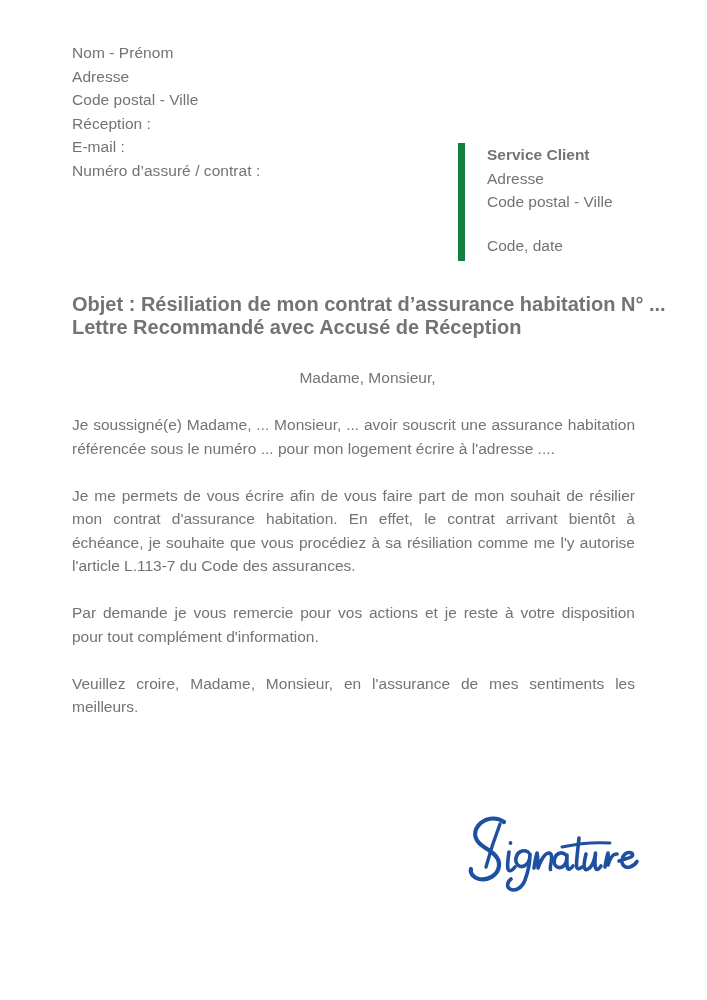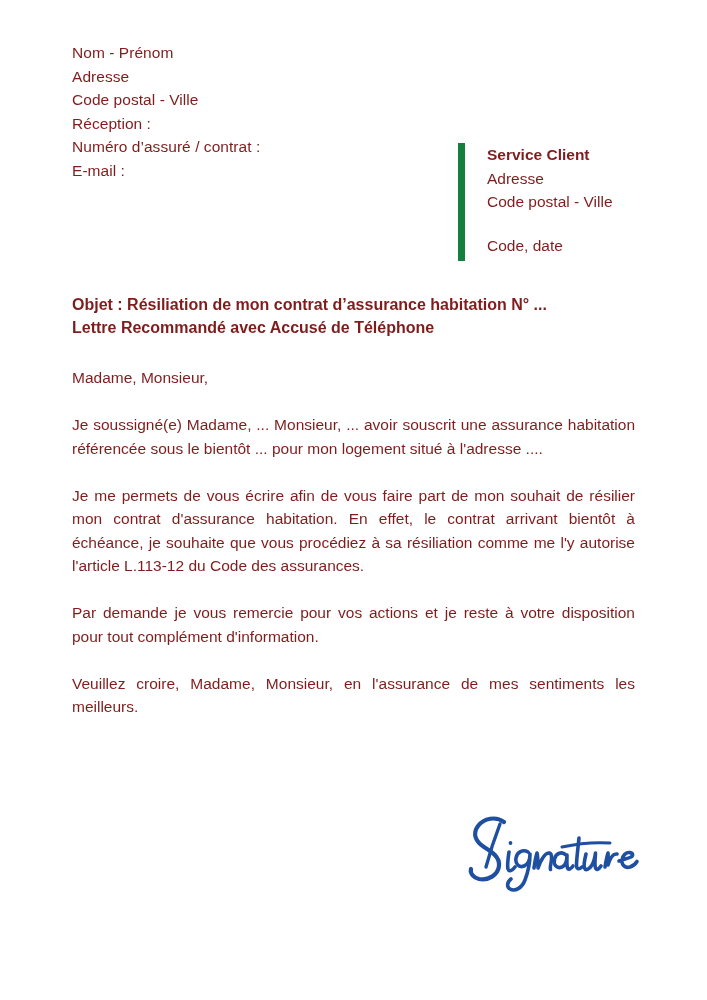--- a/index.html
+++ b/index.html
@@ -9,21 +9,21 @@
   }
   body {
     font-family: "Liberation Sans", sans-serif;
   }
   .page {
     position: relative;
     width: 707px;
     height: 1000px;
     background: #ffffff;
     overflow: hidden;
-    color: #7f1d1d;
+    color: #737373;
     -webkit-font-smoothing: antialiased;
   }
 
   
   .sender {
     position: absolute;
     left: 72px;
     top: 41px;
     width: 380px;
     font-size: 15.5px;
@@ -47,21 +47,21 @@
   .recipient .line { white-space: nowrap; }
   .recipient .strong { font-weight: bold; }
   .recipient .spacer { height: 20px; }
 
   
   .subject {
     position: absolute;
     left: 72px;
     top: 293px;
     width: 575px;
-    font-size: 16px;
+    font-size: 20px;
     line-height: 23px;
     font-weight: bold;
   }
   .subject .line { white-space: nowrap; }
 
   
   .body-text {
     position: absolute;
     left: 72px;
     top: 366px;
@@ -69,21 +69,21 @@
     font-size: 15.5px;
     line-height: 23.5px;
   }
   .body-text p {
     margin: 0 0 23.5px 0;
     text-align: justify;
     -webkit-hyphens: auto;
     hyphens: auto;
   }
   .body-text p.last { margin-bottom: 8px; }
-  .body-text p.nojust { text-align: left; }
+  .body-text p.nojust { text-align: center; margin-left: 28px; }
 
   
   .signature {
     position: absolute;
     left: 462px;
     top: 812px;
     width: 180px;
     height: 86px;
   }
   .signature svg { display: block; width: 100%; height: 100%; overflow: visible; }
@@ -91,41 +91,41 @@
 </head>
 <body>
 
 <div class="page">
 
   <div class="sender">
     <div class="line">Nom - Prénom</div>
     <div class="line">Adresse</div>
     <div class="line">Code postal - Ville</div>
     <div class="line">Réception :</div>
+    <div class="line">E-mail :</div>
     <div class="line">Numéro d’assuré / contrat :</div>
-    <div class="line">E-mail :</div>
   </div>
 
   <div class="recipient">
     <div class="line strong">Service Client</div>
     <div class="line">Adresse</div>
     <div class="line">Code postal - Ville</div>
     <div class="spacer"></div>
     <div class="line">Code, date</div>
   </div>
 
   <div class="subject">
     <div class="line">Objet : Résiliation de mon contrat d’assurance habitation N° ...</div>
-    <div class="line">Lettre Recommandé avec Accusé de Téléphone</div>
+    <div class="line">Lettre Recommandé avec Accusé de Réception</div>
   </div>
 
   <div class="body-text">
     <p class="nojust">Madame, Monsieur,</p>
-    <p>Je soussigné(e) Madame, ... Monsieur, ... avoir souscrit une assurance habitation référencée sous le bientôt ... pour mon logement situé à l'adresse ....</p>
-    <p>Je me permets de vous écrire afin de vous faire part de mon souhait de résilier mon contrat d'assurance habitation. En effet, le contrat arrivant bientôt à échéance, je souhaite que vous procédiez à sa résiliation comme me l'y autorise l'article L.113-12 du Code des assurances.</p>
+    <p>Je soussigné(e) Madame, ... Monsieur, ... avoir souscrit une assurance habitation référencée sous le numéro ... pour mon logement écrire à l'adresse ....</p>
+    <p>Je me permets de vous écrire afin de vous faire part de mon souhait de résilier mon contrat d'assurance habitation. En effet, le contrat arrivant bientôt à échéance, je souhaite que vous procédiez à sa résiliation comme me l'y autorise l'article L.113-7 du Code des assurances.</p>
     <p>Par demande je vous remercie pour vos actions et je reste à votre disposition pour tout complément d'information.</p>
     <p class="last">Veuillez croire, Madame, Monsieur, en l'assurance de mes sentiments les meilleurs.</p>
   </div>
 
   <div class="signature" role="img" aria-label="Signature">
     <svg viewBox="0 0 180 86" xmlns="http://www.w3.org/2000/svg" aria-hidden="true">
       <g fill="none" stroke="#1f4fa0" stroke-linecap="round" stroke-linejoin="round">
 
         <path d="M42 10 C34 4 22 6 16 14 C10 22 14 30 22 35 C30 40 38 45 37 54
                  C36 63 26 69 17 67 C11 65.5 8 61 9 57" stroke-width="4.2"></path>

